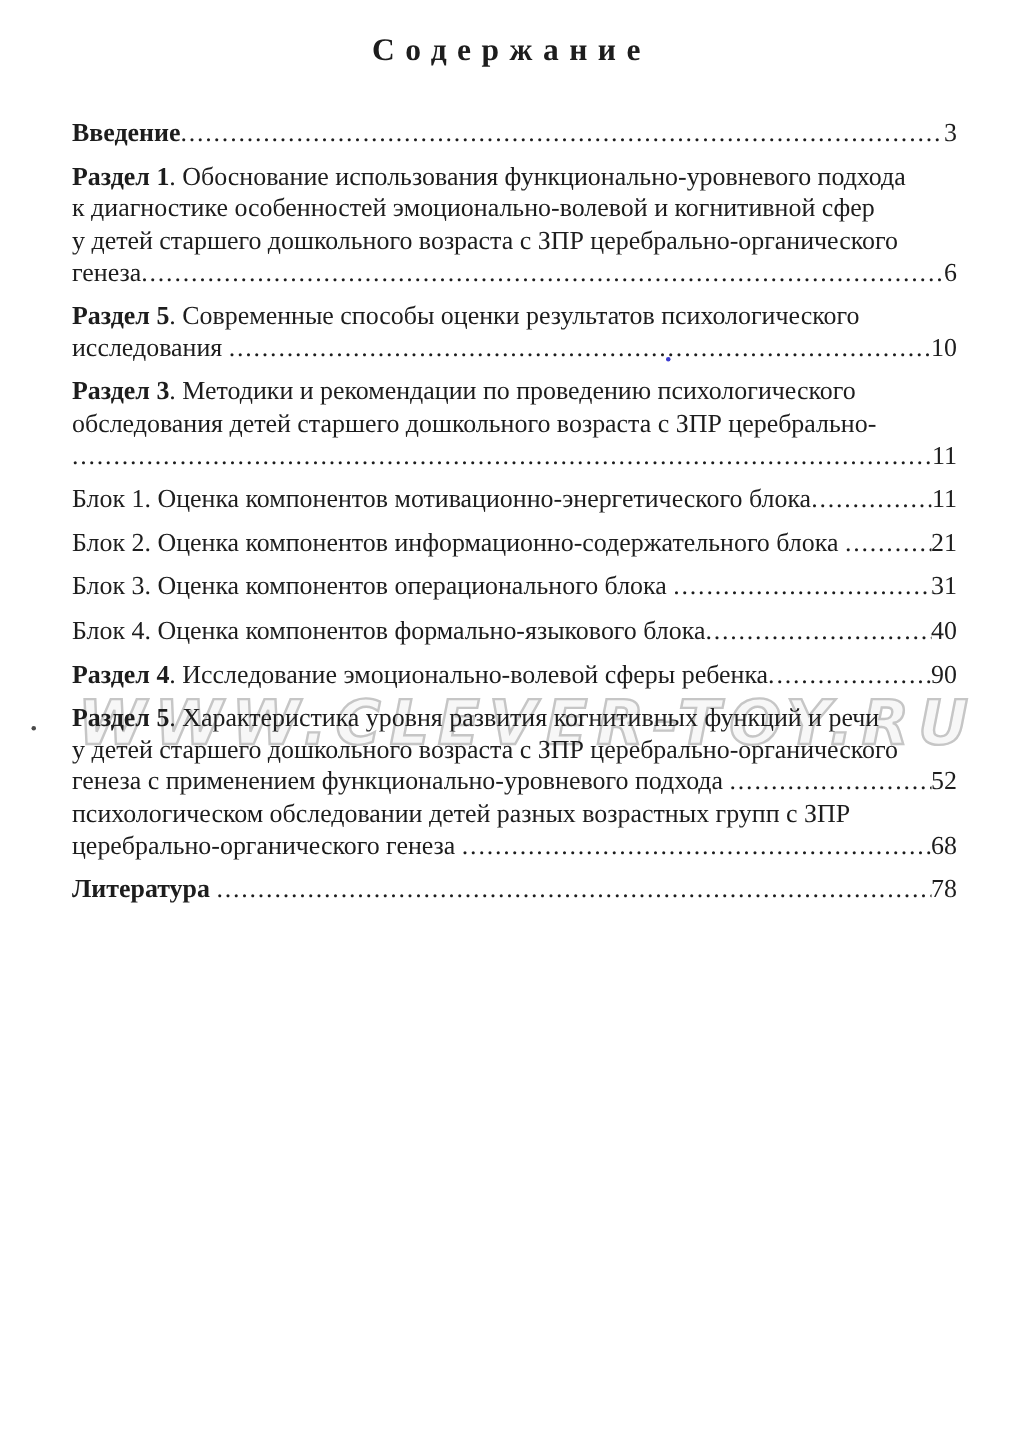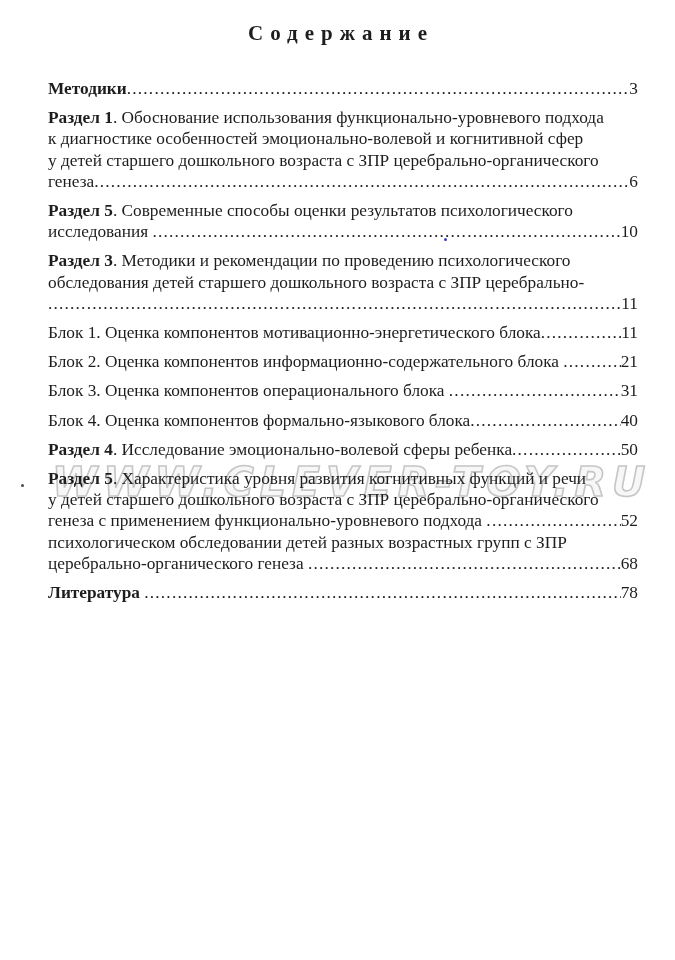--- a/index.html
+++ b/index.html
@@ -87,35 +87,35 @@
 </head>
 <body>
 
 <div class="sheet">
 
   <div class="doc-title">Содержание</div>
 
   <div class="watermark">WWW.CLEVER-TOY.RU</div>
 
   <div class="toc">
-      <div class="toc-line para"><span class="toc-bold">Методики</span><span class="toc-text"></span><span class="dot-leader"></span><span class="toc-page">3</span></div>
+      <div class="toc-line para"><span class="toc-bold">Введение</span><span class="toc-text"></span><span class="dot-leader"></span><span class="toc-page">3</span></div>
       <div class="toc-line para"><span class="toc-bold">Раздел 1</span><span class="toc-text">. Обоснование использования функционально-уровневого подхода</span></div>
       <div class="toc-line"><span class="toc-bold"></span><span class="toc-text">к диагностике особенностей эмоционально-волевой и когнитивной сфер</span></div>
       <div class="toc-line"><span class="toc-bold"></span><span class="toc-text">у детей старшего дошкольного возраста с ЗПР церебрально-органического</span></div>
       <div class="toc-line"><span class="toc-bold"></span><span class="toc-text">генеза</span><span class="dot-leader"></span><span class="toc-page">6</span></div>
       <div class="toc-line para"><span class="toc-bold">Раздел 5</span><span class="toc-text">. Современные способы оценки результатов психологического</span></div>
       <div class="toc-line"><span class="toc-bold"></span><span class="toc-text">исследования </span><span class="dot-leader"></span><span class="toc-page">10</span></div>
       <div class="toc-line para"><span class="toc-bold">Раздел 3</span><span class="toc-text">. Методики и рекомендации по проведению психологического</span></div>
       <div class="toc-line"><span class="toc-bold"></span><span class="toc-text">обследования детей старшего дошкольного возраста с ЗПР церебрально-</span></div>
       <div class="toc-line"><span class="toc-bold"></span><span class="dot-leader"></span><span class="toc-page">11</span></div>
       <div class="toc-line para"><span class="toc-bold"></span><span class="toc-text">Блок 1. Оценка компонентов мотивационно-энергетического блока</span><span class="dot-leader"></span><span class="toc-page">11</span></div>
       <div class="toc-line para"><span class="toc-bold"></span><span class="toc-text">Блок 2. Оценка компонентов информационно-содержательного блока </span><span class="dot-leader"></span><span class="toc-page">21</span></div>
       <div class="toc-line para"><span class="toc-bold"></span><span class="toc-text">Блок 3. Оценка компонентов операционального блока </span><span class="dot-leader"></span><span class="toc-page">31</span></div>
       <div class="toc-line para"><span class="toc-bold"></span><span class="toc-text">Блок 4. Оценка компонентов формально-языкового блока</span><span class="dot-leader"></span><span class="toc-page">40</span></div>
-      <div class="toc-line para"><span class="toc-bold">Раздел 4</span><span class="toc-text">. Исследование эмоционально-волевой сферы ребенка</span><span class="dot-leader"></span><span class="toc-page">50</span></div>
+      <div class="toc-line para"><span class="toc-bold">Раздел 4</span><span class="toc-text">. Исследование эмоционально-волевой сферы ребенка</span><span class="dot-leader"></span><span class="toc-page">90</span></div>
       <div class="toc-line para"><span class="toc-bold">Раздел 5</span><span class="toc-text">. Характеристика уровня развития когнитивных функций и речи</span></div>
       <div class="toc-line"><span class="toc-bold"></span><span class="toc-text">у детей старшего дошкольного возраста с ЗПР церебрально-органического</span></div>
       <div class="toc-line"><span class="toc-bold"></span><span class="toc-text">генеза с применением функционально-уровневого подхода </span><span class="dot-leader"></span><span class="toc-page">52</span></div>
       <div class="toc-line"><span class="toc-bold"></span><span class="toc-text">психологическом обследовании детей разных возрастных групп с ЗПР</span></div>
       <div class="toc-line"><span class="toc-bold"></span><span class="toc-text">церебрально-органического генеза </span><span class="dot-leader"></span><span class="toc-page">68</span></div>
       <div class="toc-line para"><span class="toc-bold">Литература</span><span class="toc-text"> </span><span class="dot-leader"></span><span class="toc-page">78</span></div>
     </div>
 
   <div class="speck speck-blue"></div>
   <div class="speck speck-margin"></div>

